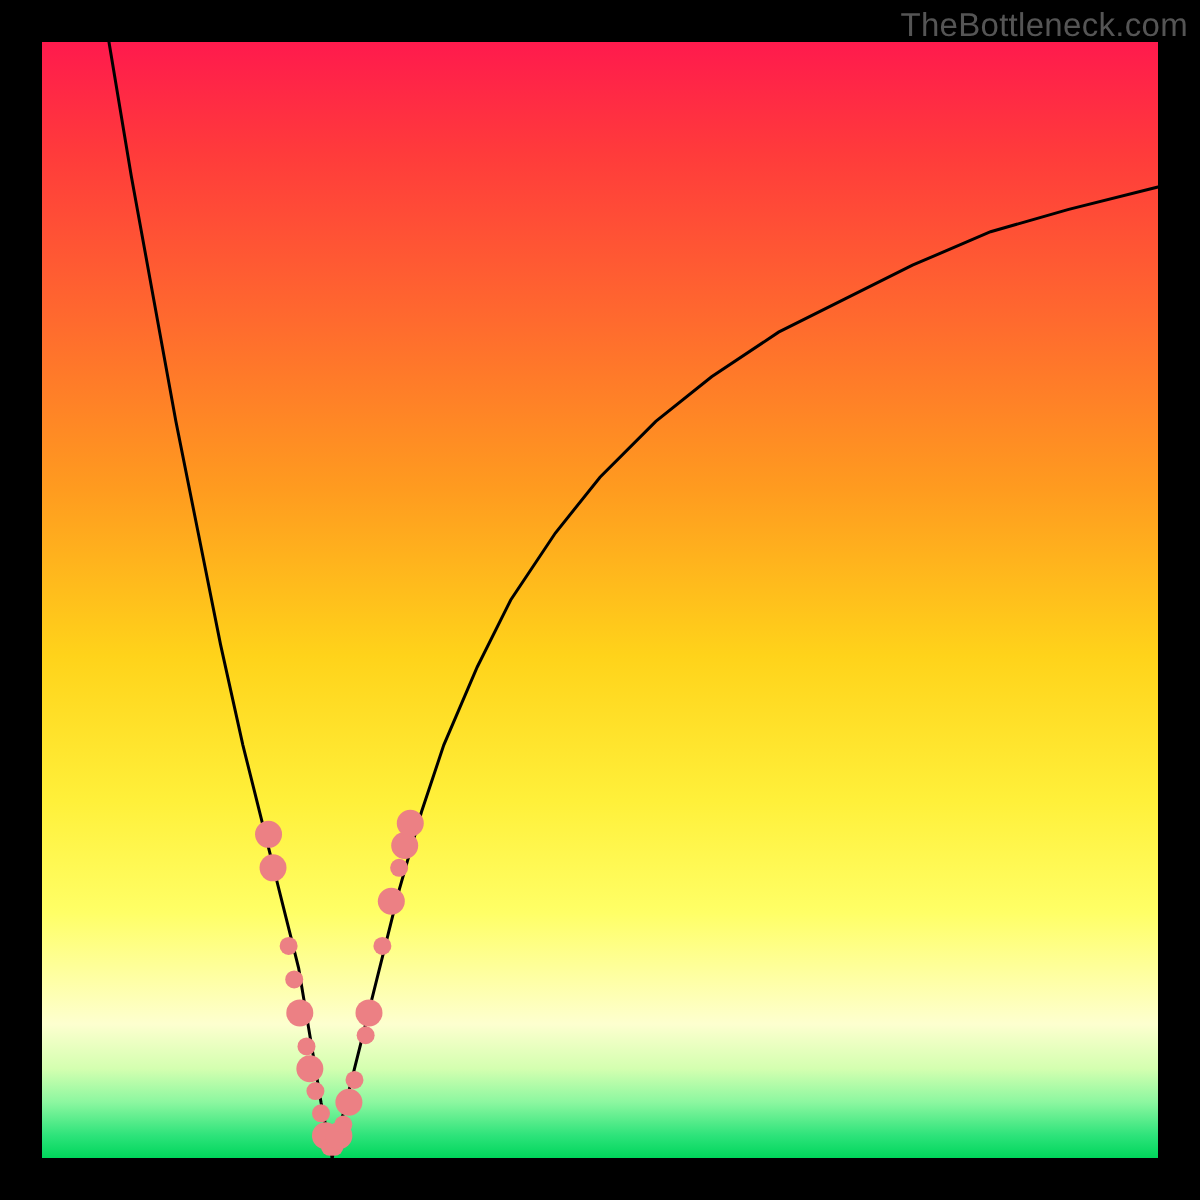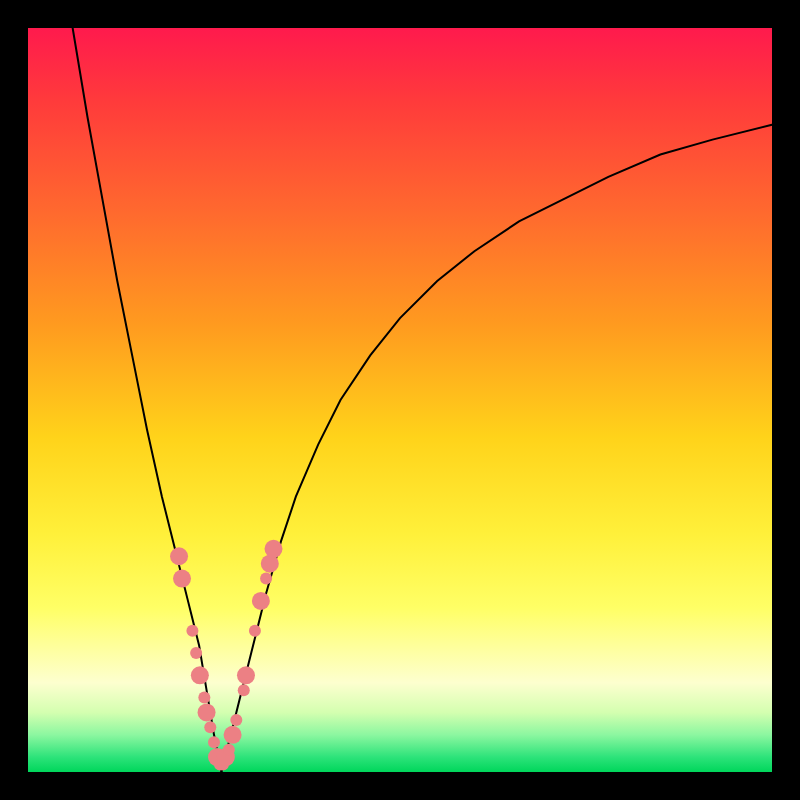--- a/index.html
+++ b/index.html
@@ -53,20 +53,21 @@
   color: #555;
   font-size: 22px;
   letter-spacing: 0.2px;
   user-select: none;
 }
 </style>
 </head>
 <body>
 
 <div class="frame">
+  <div class="watermark">TheBottleneck.com</div>
   <div class="plot">
     <svg class="curve" viewBox="0 0 744 744" preserveAspectRatio="none">
       <g id="curve-group">
           <path d="M44.64 0.00 L59.52 89.28 L74.40 171.12 L89.28 252.96 L104.16 327.36 L119.04 401.76 L133.92 468.72 L141.36 498.48 L148.80 528.24 L152.52 543.12 L156.24 558.00 L159.96 572.88 L163.68 587.76 L167.40 602.64 L171.12 617.52 L174.84 639.84 L178.56 662.16 L182.28 684.48 L186.00 706.80 L189.72 725.40 L193.44 744.00" fill="none" stroke="#000000" stroke-width="2" stroke-linecap="round"></path>
           <path d="M193.44 744.00 L200.88 714.24 L208.32 684.48 L215.76 654.72 L223.20 624.96 L230.64 595.20 L238.08 565.44 L252.96 513.36 L267.84 468.72 L290.16 416.64 L312.48 372.00 L342.24 327.36 L372.00 290.16 L409.20 252.96 L446.40 223.20 L491.04 193.44 L535.68 171.12 L580.32 148.80 L632.40 126.48 L684.48 111.60 L744.00 96.72" fill="none" stroke="#000000" stroke-width="2" stroke-linecap="round"></path>
         </g>
       <g id="marker-group">
           <circle cx="151.03" cy="528.24" r="9" fill="#ec8084"></circle>
           <circle cx="154.01" cy="550.56" r="9" fill="#ec8084"></circle>
           <circle cx="164.42" cy="602.64" r="6" fill="#ec8084"></circle>

